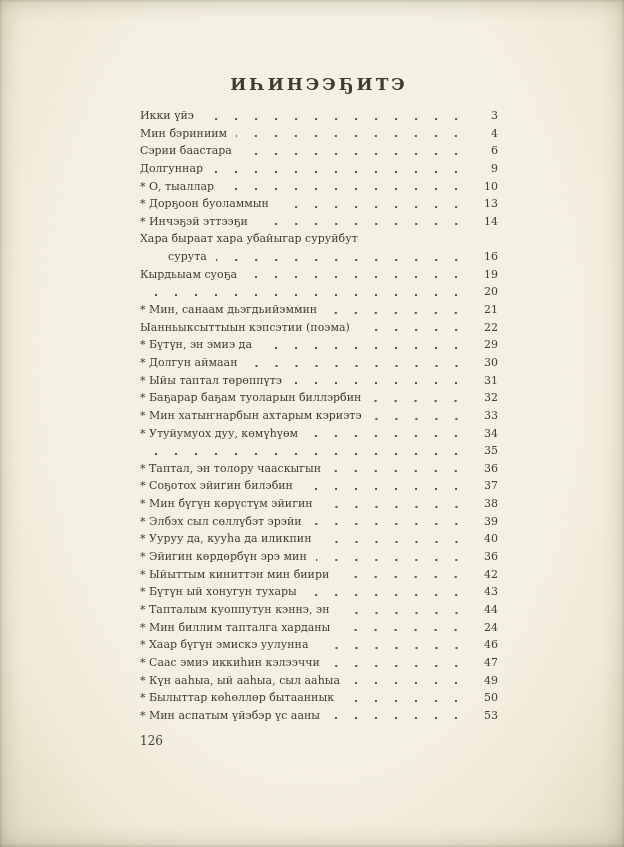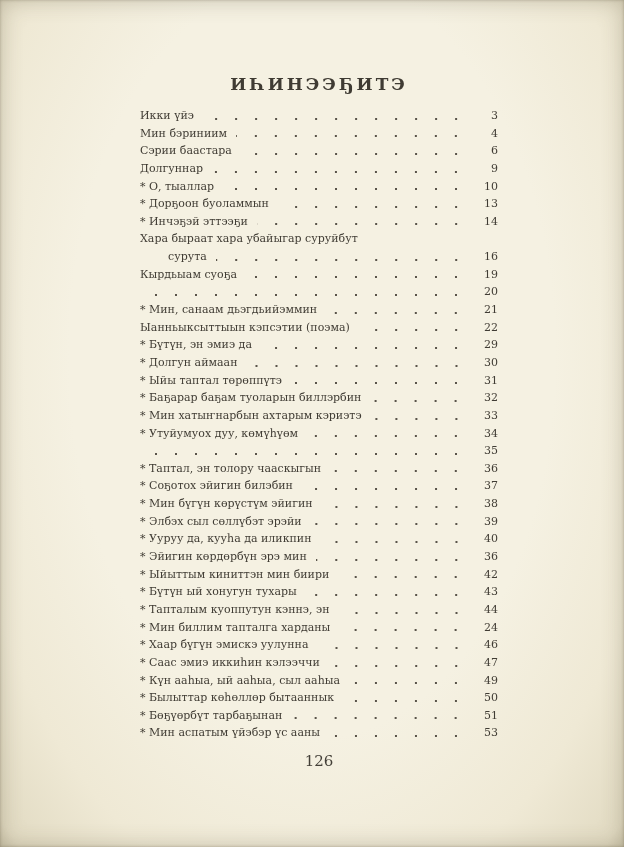--- a/index.html
+++ b/index.html
@@ -68,22 +68,22 @@
   .row.no-page .dots,
   .row.no-page .pg {
     visibility: hidden;
   }
   .row .pg {
     flex: 0 0 26px;
     text-align: right;
   }
   .folio {
     margin-top: 10px;
-    text-align: center;
-    font-size: 15px;
+    text-align: left;
+    font-size: 12px;
     color: #433f37;
   }
 </style>
 </head>
 <body>
 
 <div class="canvas">
   <div class="scan">
     <div class="content">
       <h1 class="title">ИҺИНЭЭҔИТЭ</h1>
@@ -285,25 +285,20 @@
     <span class="dots"></span>
     <span class="pg">49</span>
   </div>
 
   <div class="row">
     <span class="text">* Былыттар көһөллөр бытааннык</span>
     <span class="dots"></span>
     <span class="pg">50</span>
   </div>
 
-  <div class="row">
-    <span class="text">* Бөҕүөрбүт тарбаҕынан</span>
-    <span class="dots"></span>
-    <span class="pg">51</span>
-  </div>
 
   <div class="row">
     <span class="text">* Мин аспатым үйэбэр үс ааны</span>
     <span class="dots"></span>
     <span class="pg">53</span>
   </div>
 </div>
       <div class="folio">126</div>
     </div>
   </div>

